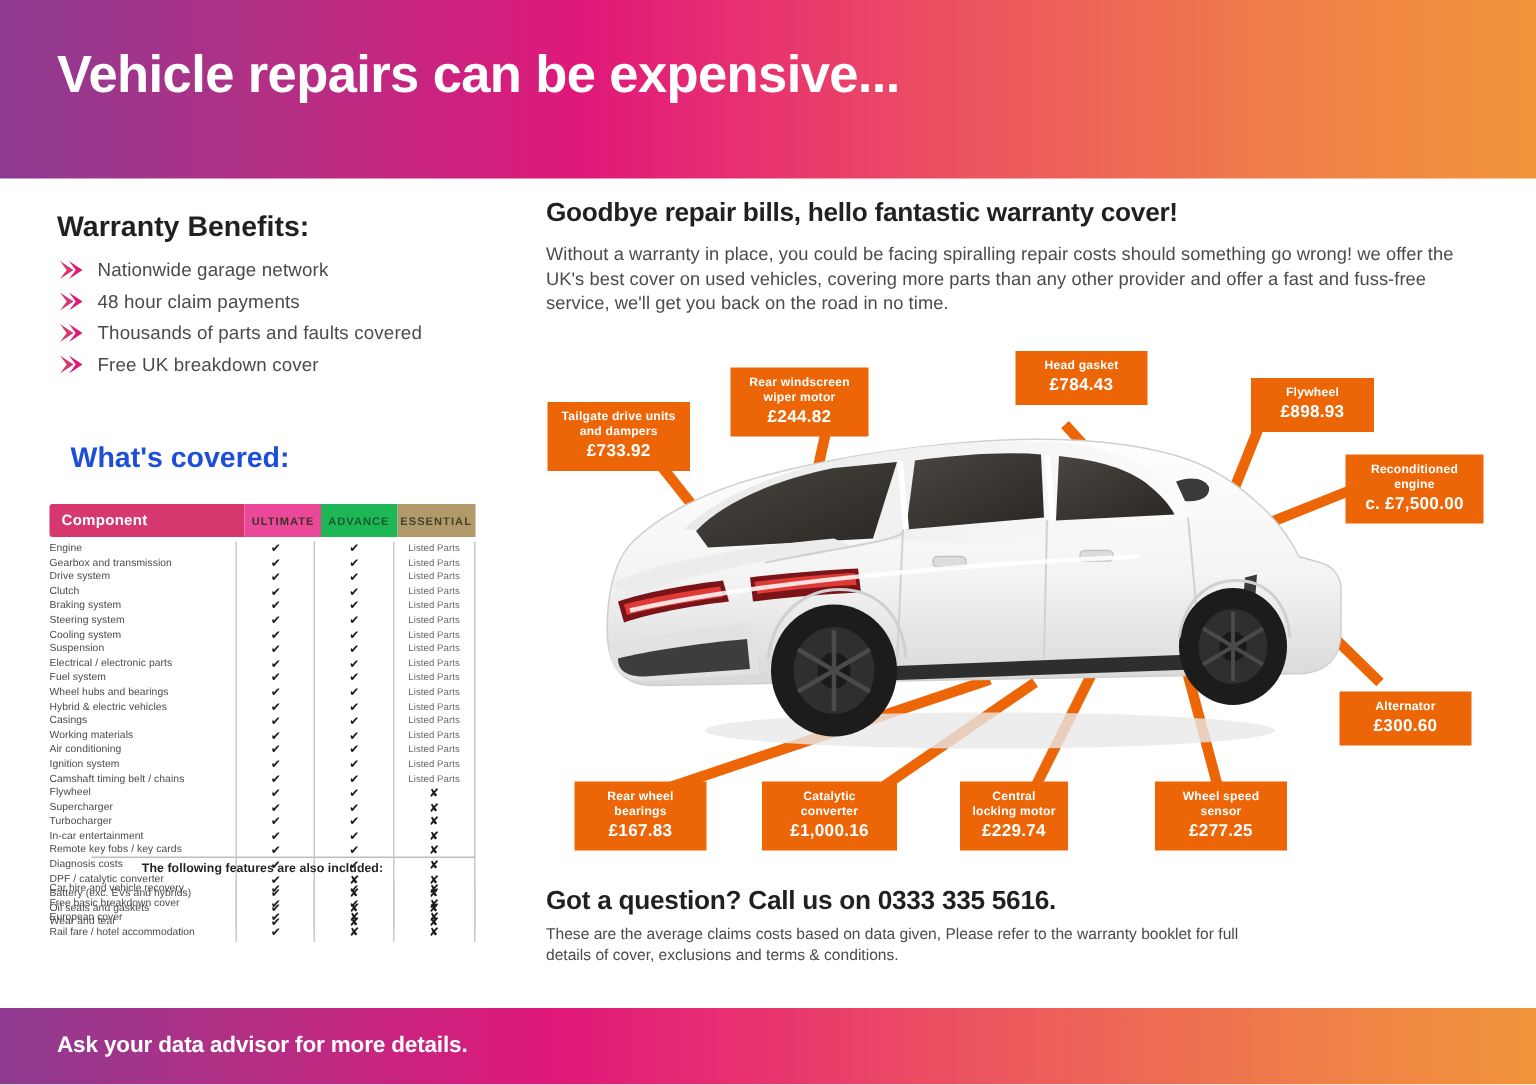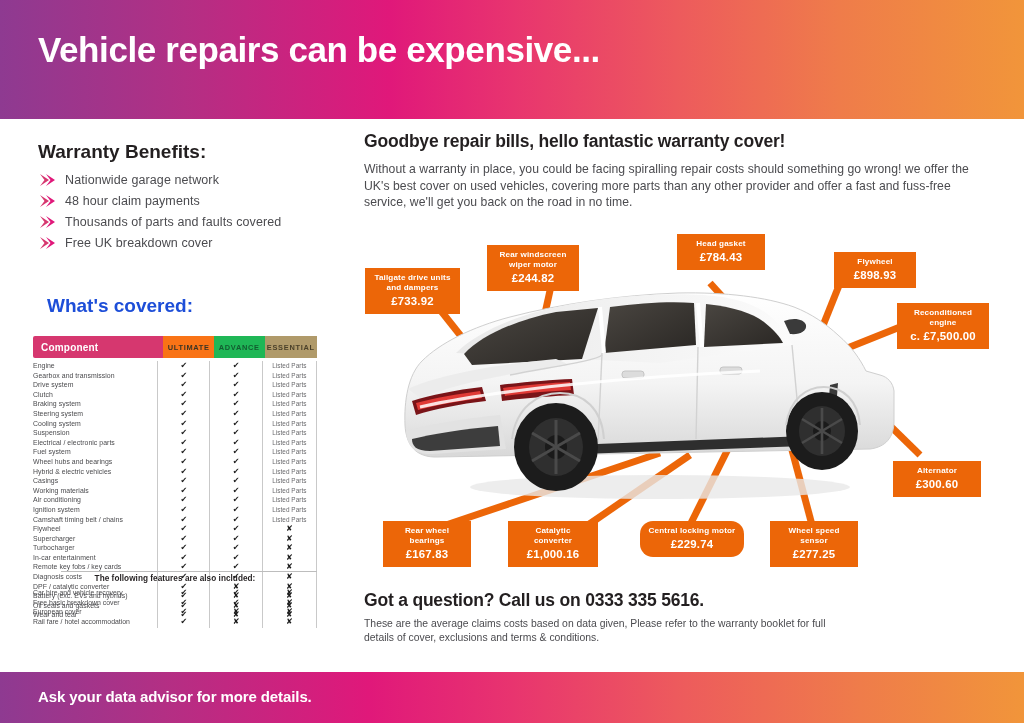--- a/index.html
+++ b/index.html
@@ -37,21 +37,21 @@
   }
 
   
   .tbl{position:absolute;left:33px;top:336px;width:284px;}
   .thead{display:flex;height:22px;}
   .th{font-size:7.4px;font-weight:bold;letter-spacing:0.7px;display:flex;align-items:center;justify-content:center;}
   .th-component{
     width:126px;background:#d6376f;color:#ffffff;justify-content:flex-start;
     padding-left:8px;font-size:10px;letter-spacing:0.2px;border-radius:2px 0 0 2px;
   }
-  .th-ult{width:52px;background:#f97316;color:#3a3426;}
+  .th-ult{width:52px;background:#ec4899;color:#3a3426;}
   .th-adv{width:52px;background:#1fb756;color:#125c30;}
   .th-ess{width:54px;background:#b09a6a;color:#4b412a;}
 
   .tbody{display:flex;margin-top:3px;}
   .col-names{width:126px;border-right:1px solid #c9c9c9;}
   .row-name{font-size:6.9px;line-height:9.6px;color:#4a4a4d;letter-spacing:0.05px;white-space:nowrap;}
   .col-mark{width:52px;border-right:1px solid #c9c9c9;text-align:center;}
   .col-mark.last{width:54px;border-right:1px solid #c9c9c9;}
   .mark{font-size:8px;line-height:9.6px;color:#1a1a1a;font-weight:bold;}
   .mark.listed{font-size:6.4px;color:#6a6a6d;font-weight:normal;letter-spacing:0.05px;}
@@ -479,21 +479,21 @@
   <div class="callout" style="left:383px;top:521px;width:88px;">
     <div class="co-name">Rear wheel bearings</div>
     <div class="co-price">£167.83</div>
   </div>
 
   <div class="callout" style="left:508px;top:521px;width:90px;">
     <div class="co-name">Catalytic converter</div>
     <div class="co-price">£1,000.16</div>
   </div>
 
-  <div class="callout" style="left:640px;top:521px;width:104px;border-radius:13px;">
+  <div class="callout" style="left:640px;top:521px;width:72px;">
     <div class="co-name">Central locking motor</div>
     <div class="co-price">£229.74</div>
   </div>
 
   <div class="callout" style="left:770px;top:521px;width:88px;">
     <div class="co-name">Wheel speed sensor</div>
     <div class="co-price">£277.25</div>
   </div>
 
   <div class="q-head">Got a question? Call us on 0333 335 5616.</div>

